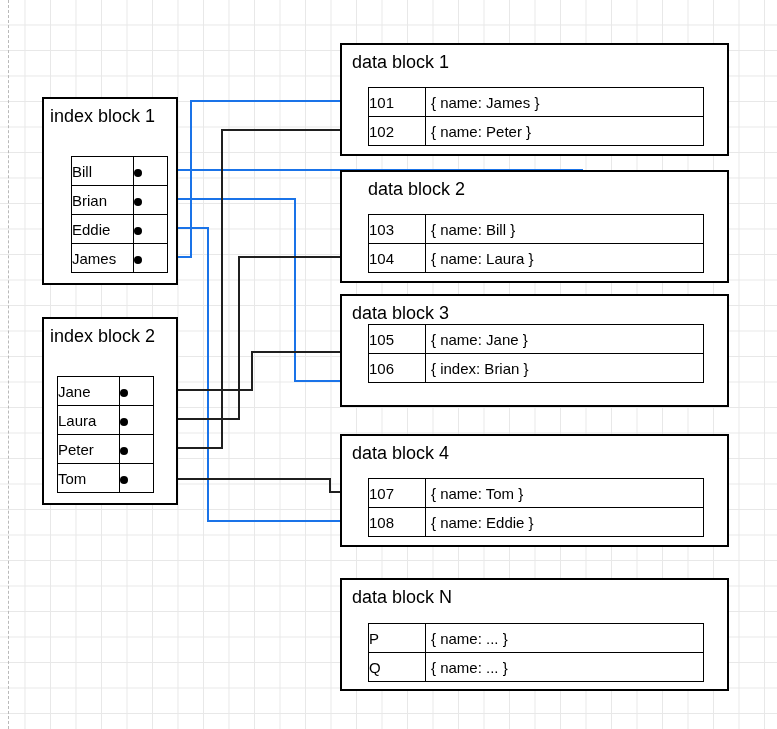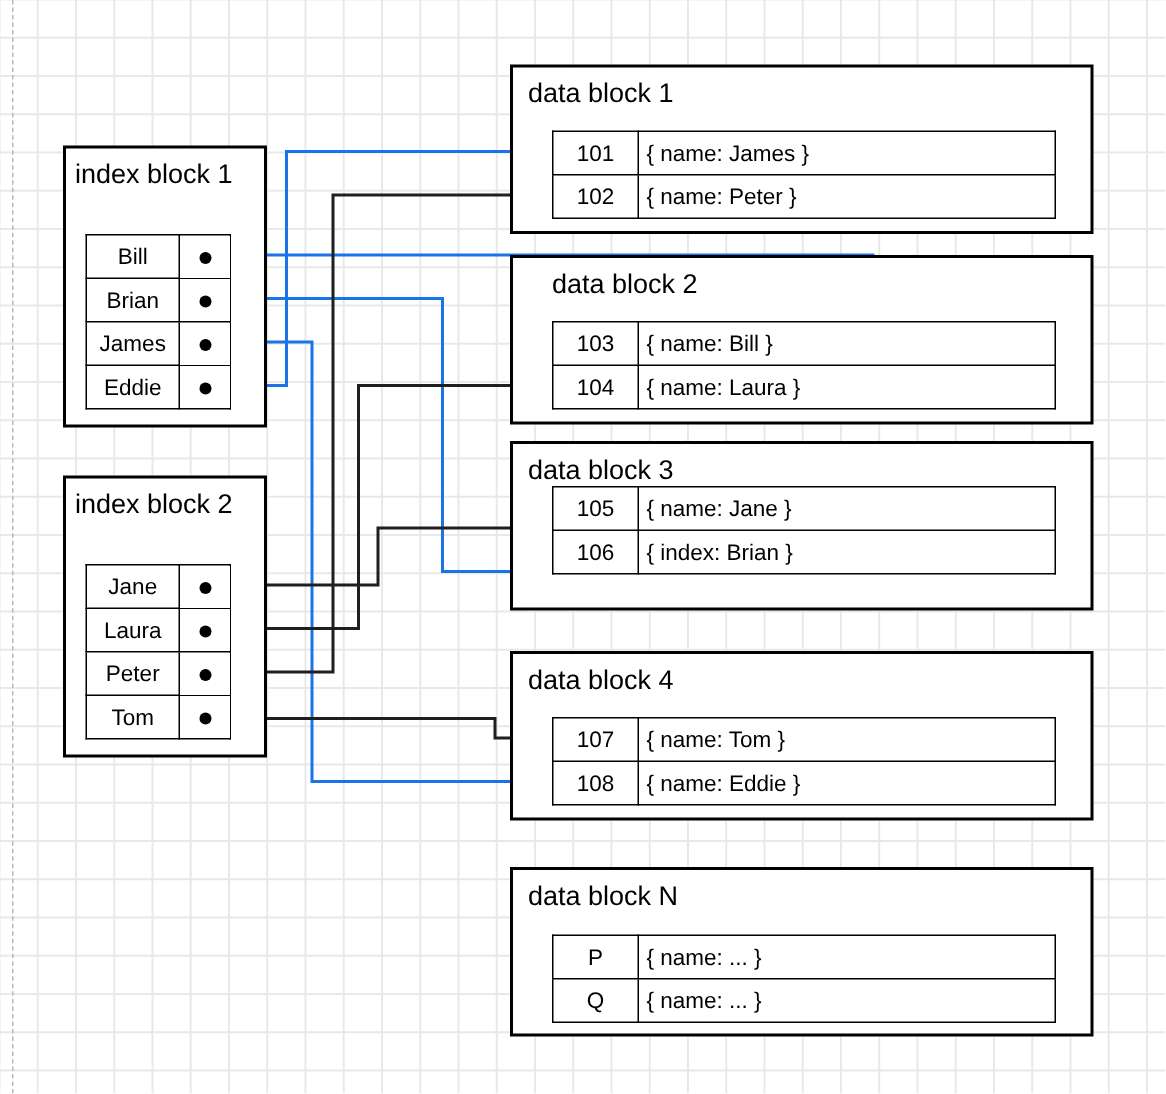--- a/index.html
+++ b/index.html
@@ -54,21 +54,20 @@
     border-collapse: collapse;
     background: #ffffff;
   }
   .tbl td {
     box-sizing: border-box;
     border: 1.6px solid #000000;
     font-size: 15px;
     color: #000000;
     padding: 0;
     height: 29px;
-    text-align: center;
     vertical-align: middle;
     background: #ffffff;
   }
   .tbl td.val {
     text-align: left;
     padding-left: 5px;
   }
   .dotcell {
     position: relative;
   }
@@ -133,36 +132,36 @@
     </g>
 
     <g>
       <path d="M132,479 L330,479 L330,492 L357,492" fill="none" stroke="#1f1f1f" stroke-width="2" marker-end="url(#arrB)"></path>
     </g>
   </svg>
 
   <div class="outer-box" style="left:42px; top:97px; width:136px; height:188px;">
   </div>
   <div class="box-title" style="left:50px; top:106px;">index block 1</div>
-  <table class="tbl" style="left:57px; top:156px;padding-left:27px;">
+  <table class="tbl" style="left:71px; top:156px;padding-left:27px;">
     <tbody>
       <tr>
         <td class="idx-name">Bill</td>
         <td class="idx-ptr dotcell"><span class="dot"></span></td>
       </tr>
       <tr>
         <td class="idx-name">Brian</td>
         <td class="idx-ptr dotcell"><span class="dot"></span></td>
       </tr>
       <tr>
+        <td class="idx-name">Eddie</td>
+        <td class="idx-ptr dotcell"><span class="dot"></span></td>
+      </tr>
+      <tr>
         <td class="idx-name">James</td>
-        <td class="idx-ptr dotcell"><span class="dot"></span></td>
-      </tr>
-      <tr>
-        <td class="idx-name">Eddie</td>
         <td class="idx-ptr dotcell"><span class="dot"></span></td>
       </tr>
     </tbody>
   </table>
 
   <div class="outer-box" style="left:42px; top:317px; width:136px; height:188px;">
   </div>
   <div class="box-title" style="left:50px; top:326px;">index block 2</div>
   <table class="tbl" style="left:57px; top:376px;">
     <tbody>

